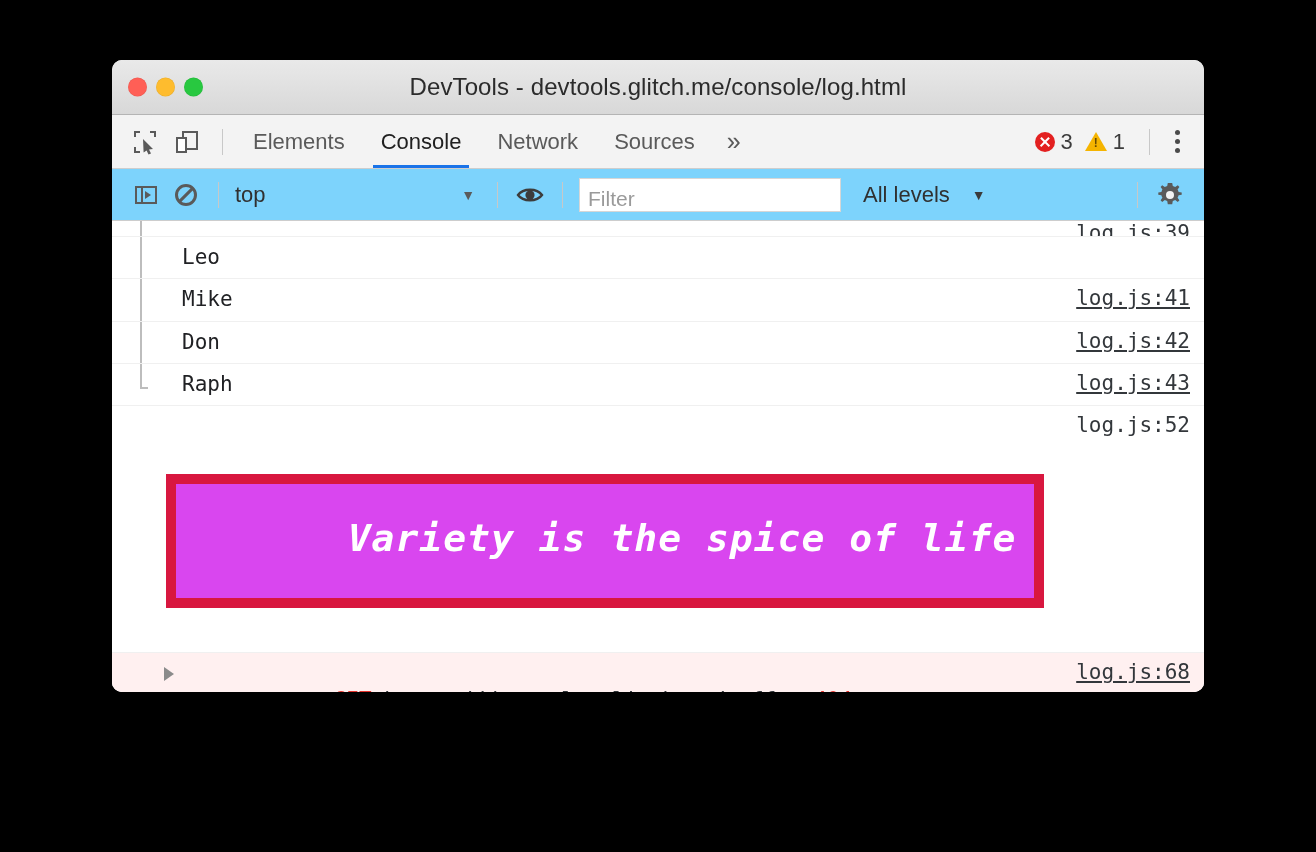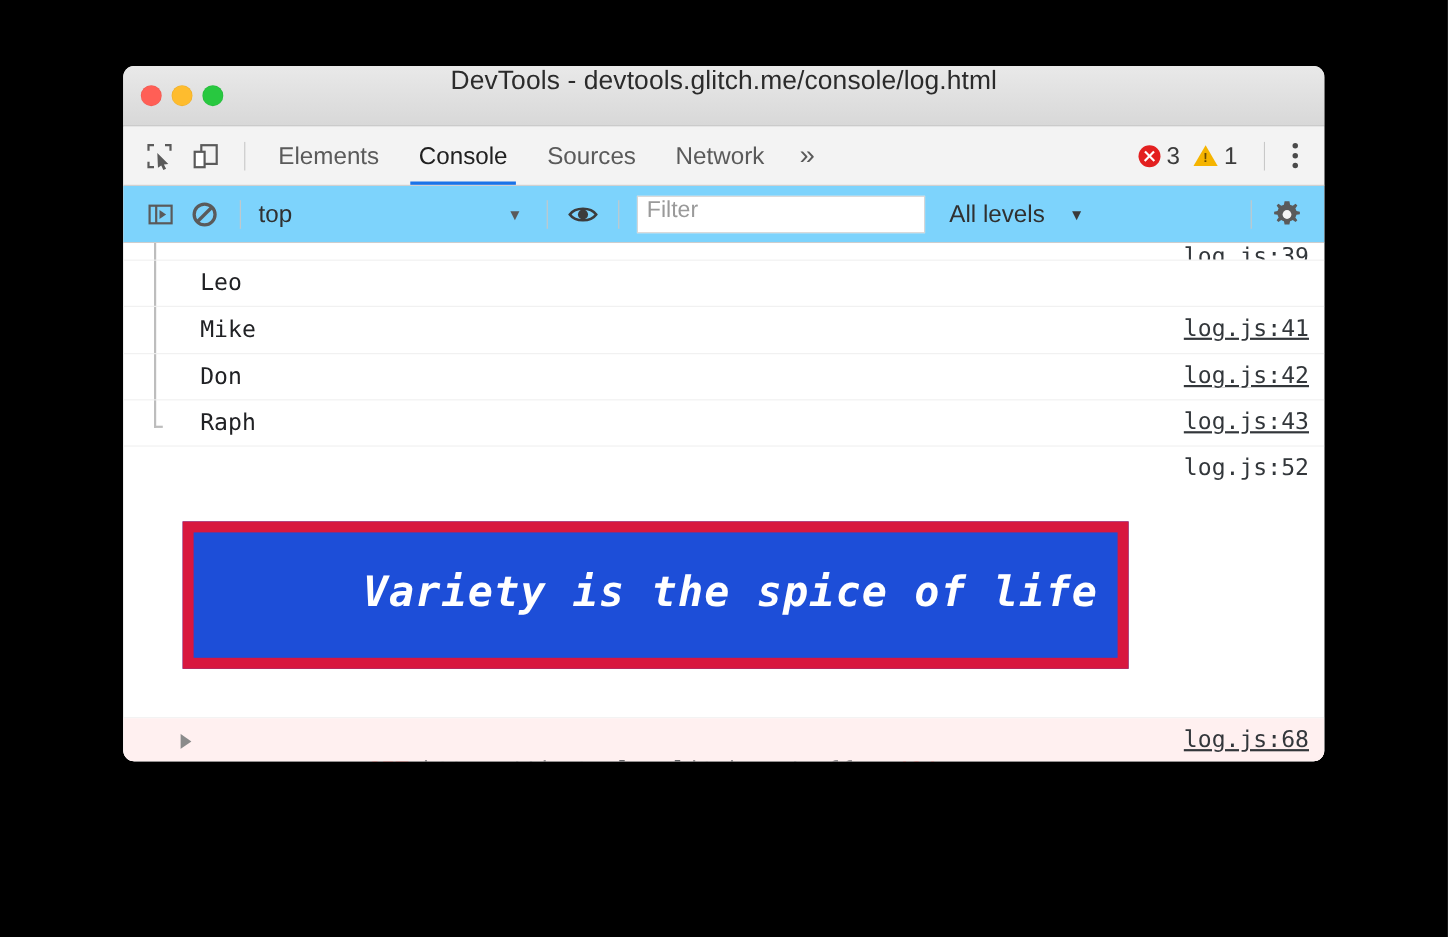--- a/index.html
+++ b/index.html
@@ -32,21 +32,21 @@
     box-shadow: 0 6px 26px rgba(0,0,0,0.55);
   }
 
   
   .titlebar {
     position: relative;
     height: 54px;
     background: linear-gradient(to bottom, #e9e9e9 0%, #d8d8d8 100%);
     border-bottom: 1px solid #b4b4b4;
     display: flex;
-    align-items: flex-start;
+    align-items: center;
   }
   .traffic {
     position: absolute;
     left: 16px;
     top: 50%;
     transform: translateY(-50%);
     display: flex;
     gap: 9px;
   }
   .light {
@@ -217,21 +217,21 @@
     margin-right: 10px;
     font-size: 14px;
     color: #5a5a5a;
   }
   .filter-input {
     width: 262px;
     height: 34px;
     background: #ffffff;
     border: 1px solid #d6d6d6;
     display: flex;
-    align-items: flex-start;
+    align-items: flex-end;
     padding: 0 8px;
     box-sizing: border-box;
     font-size: 21px;
     color: #9a9a9a;
     flex: none;
     margin-left: 4px;
   }
   .levels {
     display: flex;
     align-items: center;
@@ -336,23 +336,23 @@
   .url-link { color: #33373b; text-decoration: underline; }
   .red { color: #e4322b; }
 
   
   .msg.banner {
     border-bottom: 1px solid #f0f0f0;
     min-height: 104px;
   }
   .banner-box {
     display: inline-block;
-    background: #1d4ed8;
+    background: #d946ef;
     border: 10px solid #d8173f;
-    padding: 4px 18px 8px 2px;
+    padding: 4px 18px 8px 20px;
     margin: 6px 0 10px 2px;
   }
   .banner-text {
     font-family: "DejaVu Sans Mono", "Liberation Mono", monospace;
     font-style: italic;
     font-weight: bold;
     font-size: 38px;
     color: #ffffff;
     letter-spacing: 1px;
     line-height: 1.25;
@@ -391,22 +391,22 @@
           <rect x="9" y="3" width="14" height="17" fill="none" stroke="#5a5a5a" stroke-width="2"></rect>
           <rect x="3" y="9" width="9" height="14" fill="#ffffff" stroke="#5a5a5a" stroke-width="2"></rect>
         </svg>
       </div>
 
       <div class="vsep"></div>
 
       <div class="tabs">
         <div class="tab">Elements</div>
         <div class="tab active">Console</div>
+        <div class="tab">Network</div>
         <div class="tab">Sources</div>
-        <div class="tab">Network</div>
         <div class="tab more">»</div>
       </div>
 
       <div class="tabbar-right">
         <div class="badge">
           <span class="err-dot"></span>
           <span>3</span>
         </div>
         <div class="badge">
           <span class="warn-tri"></span>

